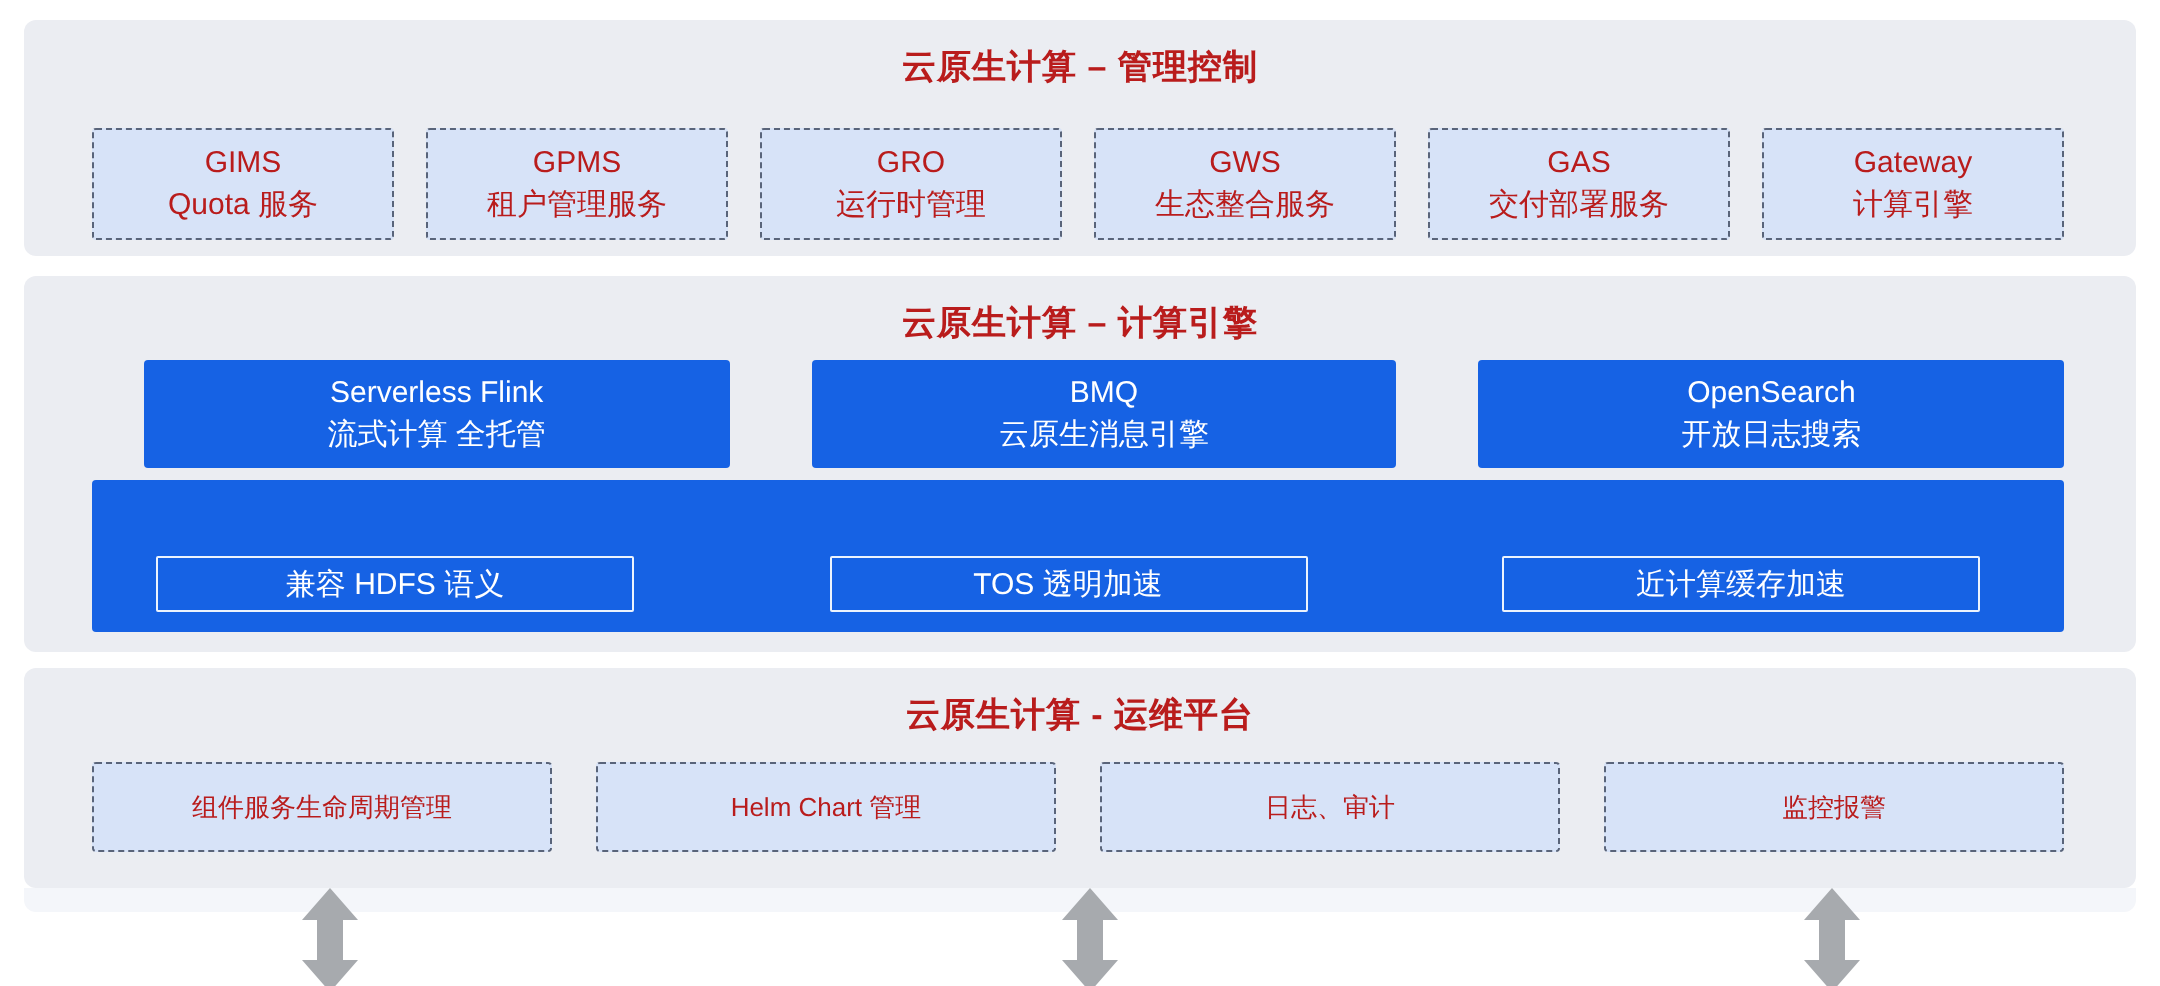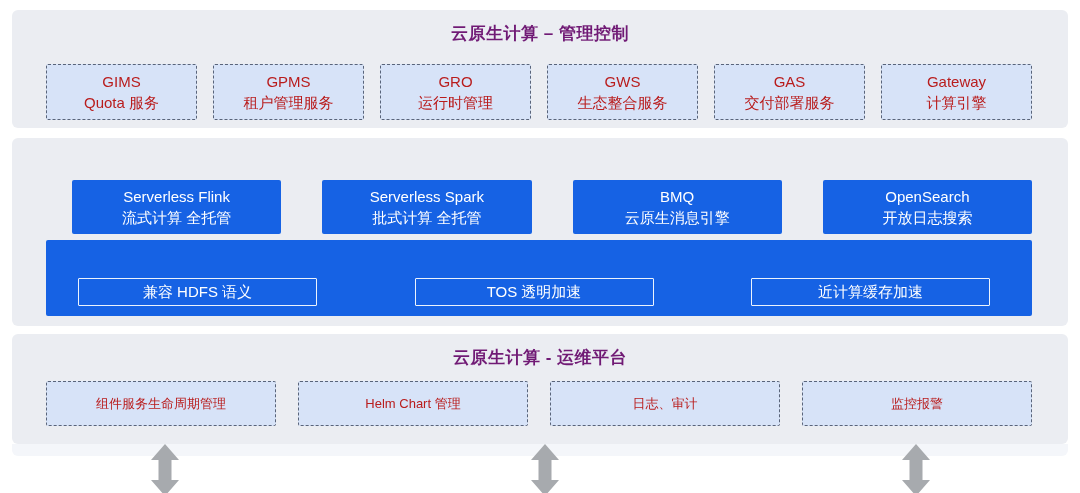--- a/index.html
+++ b/index.html
@@ -8,21 +8,21 @@
     background:#ffffff;
     font-family:"Liberation Sans","DejaVu Sans",sans-serif;
     color:#1f2329;
   }
   .section{
     position:absolute;left:12px;width:1056px;
     background:#ebedf2;border-radius:6px;
   }
   .sec-title{
     text-align:center;padding-top:12px;
-    font-size:17px;font-weight:700;color:#701a75;letter-spacing:.5px;
+    font-size:17px;font-weight:700;color:#b91c1c;letter-spacing:.5px;
   }
   
   .row{position:absolute;left:34px;right:36px;display:flex;}
   .lbox{
     flex:1;background:#d7e3f8;border:1px dashed #59647a;border-radius:2px;
     display:flex;flex-direction:column;justify-content:center;align-items:center;
     font-size:15px;line-height:21px;color:#b91c1c;text-align:center;
   }
   .lbox .l1{white-space:nowrap;}
   .lbox .l2{white-space:nowrap;}
@@ -94,28 +94,25 @@
         <div class="l2">交付部署服务</div>
       </div>
       <div class="lbox">
         <div class="l1">Gateway</div>
         <div class="l2">计算引擎</div>
       </div>
     </div>
   </div>
 
   <div class="section" id="sec-compute">
+    <div class="sec-title">云原生计算 – 计算引擎</div>
     <div class="row engines">
       <div class="bluebox">
         <div class="l1">Serverless Flink</div>
         <div class="l2">流式计算 全托管</div>
-      </div>
-      <div class="bluebox">
-        <div class="l1">Serverless Spark</div>
-        <div class="l2">批式计算 全托管</div>
       </div>
       <div class="bluebox">
         <div class="l1">BMQ</div>
         <div class="l2">云原生消息引擎</div>
       </div>
       <div class="bluebox">
         <div class="l1">OpenSearch</div>
         <div class="l2">开放日志搜索</div>
       </div>
     </div>

